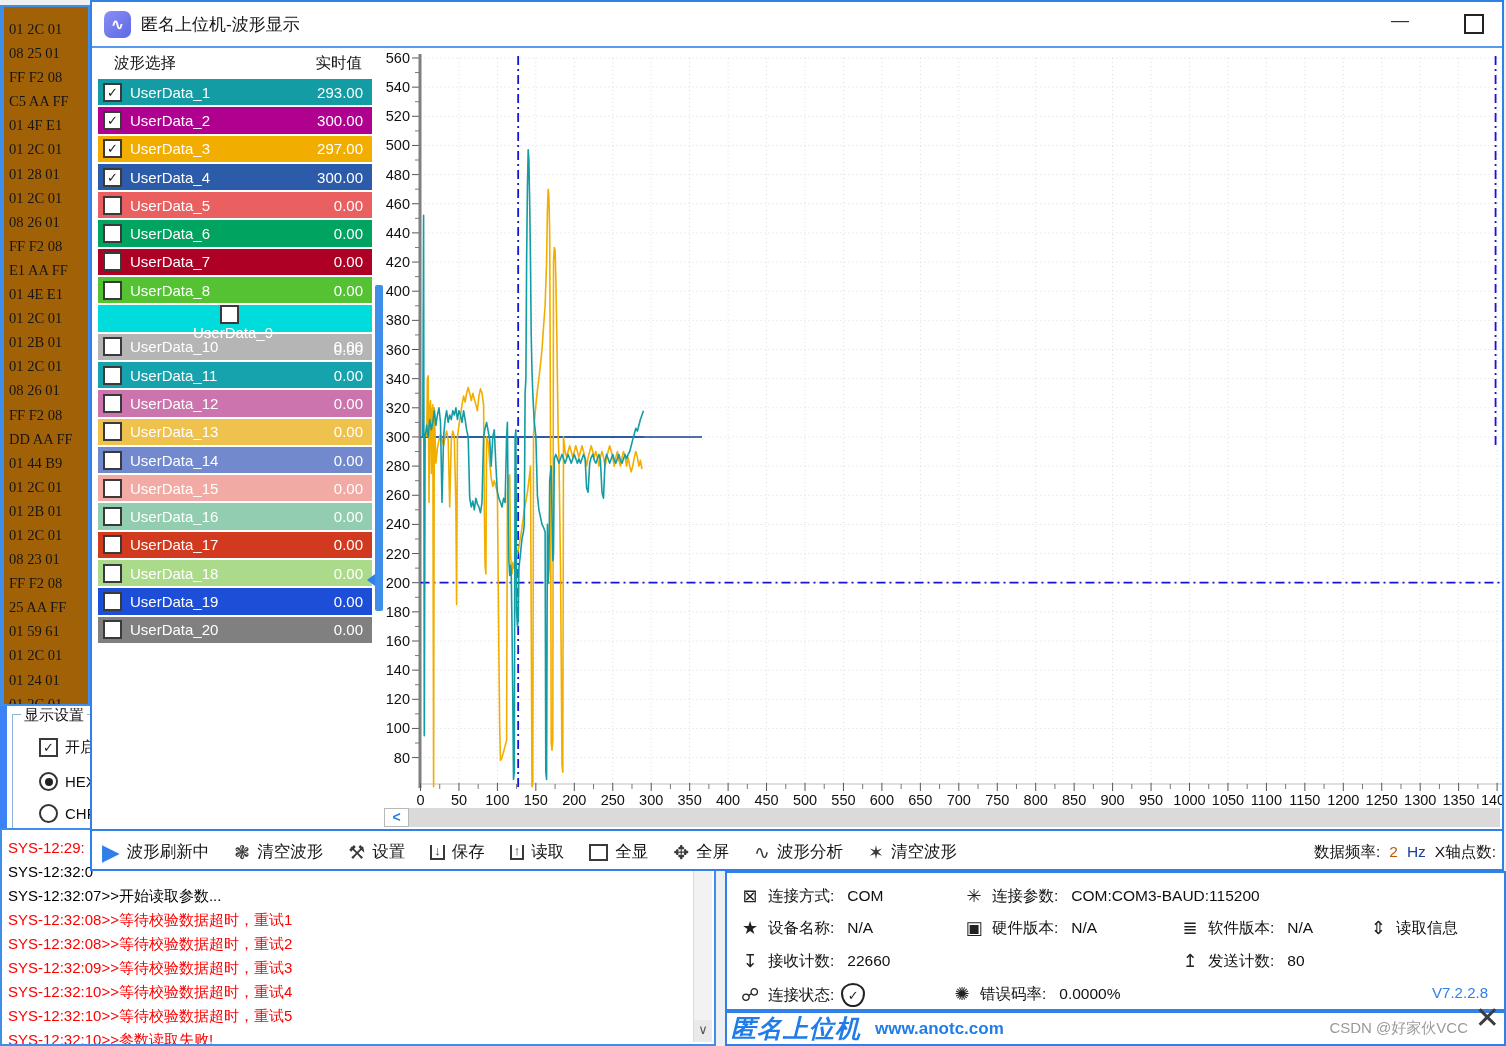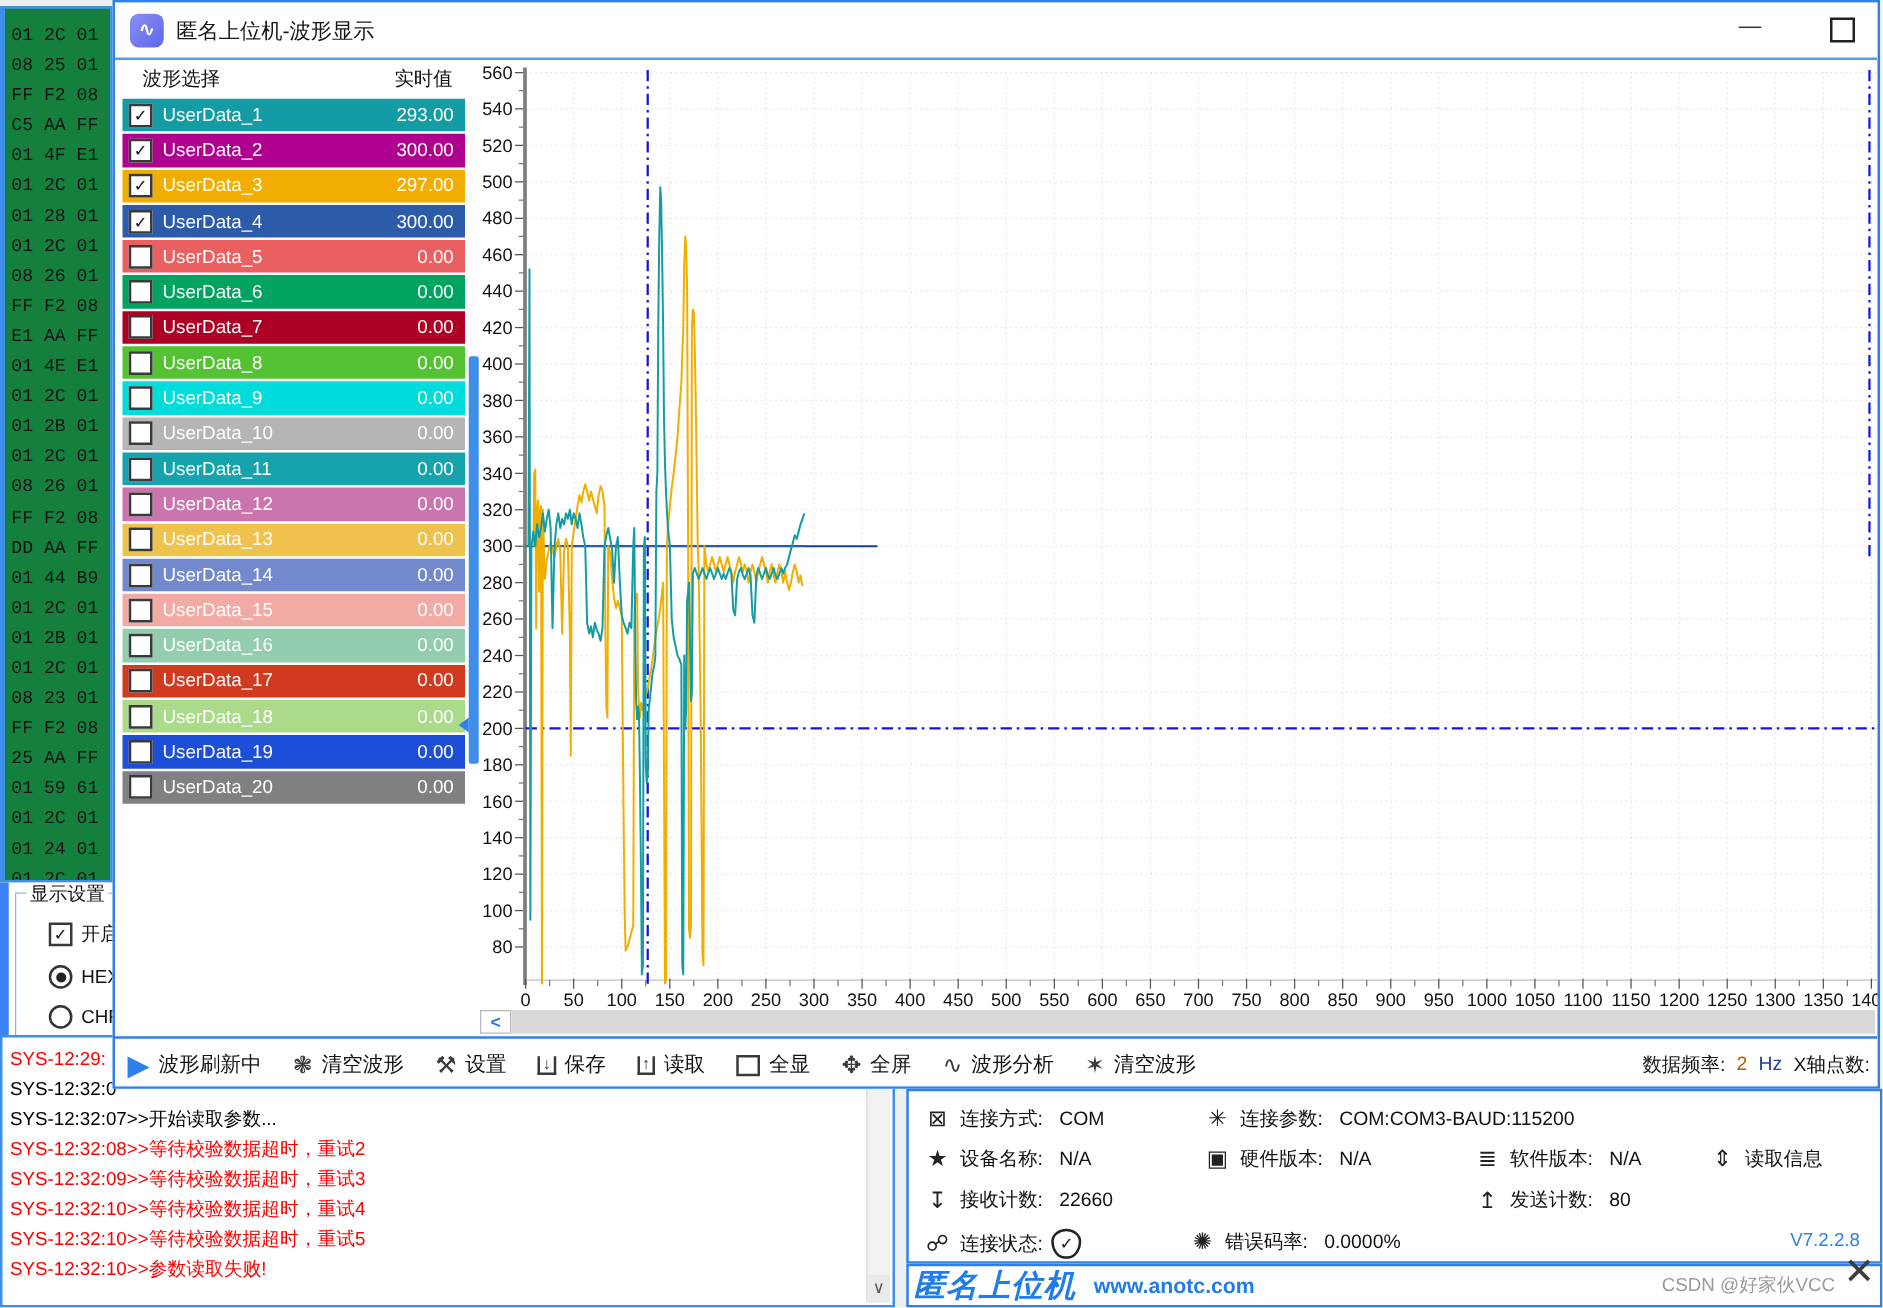--- a/index.html
+++ b/index.html
@@ -1,21 +1,21 @@
 <!DOCTYPE html>
 <html><head>
 <meta charset="utf-8">
 <style>
   html,body{margin:0;padding:0;}
   .screen{position:relative;width:1506px;height:1046px;background:#edeff1;overflow:hidden;
     font-family:"Liberation Sans","DejaVu Sans",sans-serif;}
   
-  .hex-panel{position:absolute;left:0;top:5px;width:90px;height:701px;background:#15803d;
+  .hex-panel{position:absolute;left:0;top:5px;width:90px;height:701px;background:#a16207;
     border:2px solid #3f8fea;border-left-width:4px;box-sizing:border-box;padding:10px 0 0 5px;
-    font-family:Liberation Mono, monospace;font-size:14.5px;line-height:24.1px;color:#151515;overflow:hidden;}
+    font-family:Liberation Serif, serif;font-size:14.5px;line-height:24.1px;color:#151515;overflow:hidden;}
   
   .display-settings{position:absolute;left:0;top:706px;width:95px;height:122px;background:#fff;
     border-left:7px solid #3b82f6;box-sizing:border-box;overflow:hidden;}
   .ds-box{position:absolute;left:5px;top:8px;width:130px;height:130px;border:1px solid #8fb4da;}
   .ds-title{position:absolute;left:14px;top:0px;background:#fff;padding:0 3px;font-size:15px;color:#111;white-space:nowrap;}
   .ds-item{position:absolute;left:32px;display:flex;align-items:center;gap:7px;font-size:15px;color:#111;white-space:nowrap;}
   .cb{width:15px;height:15px;background:#fff;border:2px solid #3a3a3a;display:inline-flex;
     align-items:center;justify-content:center;font-size:13px;font-weight:bold;color:#1a1a1a;line-height:1;flex:none;}
   .radio{width:15px;height:15px;border:2px solid #333;border-radius:50%;background:#fff;position:relative;flex:none;}
   .radio.on::after{content:"";position:absolute;left:3.5px;top:3.5px;width:8px;height:8px;border-radius:50%;background:#222;}
@@ -137,20 +137,21 @@
       <span class="radio"></span>
       <span>CHR</span>
     </div>
   </div>
 
   <div class="log-panel">
     <div id="logLines">
         <div class="log-line" style="color: rgb(254, 0, 0);">SYS-12:29:</div>
         <div class="log-line" style="color: rgb(0, 0, 0);">SYS-12:32:0</div>
         <div class="log-line" style="color: rgb(0, 0, 0);">SYS-12:32:07&gt;&gt;开始读取参数...</div>
+        <div class="log-line" style="color: rgb(254, 0, 0);">SYS-12:32:08&gt;&gt;等待校验数据超时，重试1</div>
         <div class="log-line" style="color: rgb(254, 0, 0);">SYS-12:32:08&gt;&gt;等待校验数据超时，重试2</div>
         <div class="log-line" style="color: rgb(254, 0, 0);">SYS-12:32:09&gt;&gt;等待校验数据超时，重试3</div>
         <div class="log-line" style="color: rgb(254, 0, 0);">SYS-12:32:10&gt;&gt;等待校验数据超时，重试4</div>
         <div class="log-line" style="color: rgb(254, 0, 0);">SYS-12:32:10&gt;&gt;等待校验数据超时，重试5</div>
         <div class="log-line" style="color: rgb(254, 0, 0);">SYS-12:32:10&gt;&gt;参数读取失败!</div>
       </div>
     <div class="log-scroll">
       <div class="log-scroll-btn">∨</div>
     </div>
   </div>
@@ -261,21 +262,21 @@
         <div class="wrow" style="background: rgb(174, 0, 37);">
           <span class="cb"></span>
           <span>UserData_7</span>
           <span class="val">0.00</span>
         </div>
         <div class="wrow" style="background: rgb(85, 194, 52);">
           <span class="cb"></span>
           <span>UserData_8</span>
           <span class="val">0.00</span>
         </div>
-        <div class="wrow" style="background: rgb(0, 219, 219);">
+        <div class="wrow" style="background: rgb(0, 219, 219); flex-direction: column;">
           <span class="cb"></span>
           <span>UserData_9</span>
           <span class="val">0.00</span>
         </div>
         <div class="wrow" style="background: rgb(181, 181, 181);">
           <span class="cb"></span>
           <span>UserData_10</span>
           <span class="val">0.00</span>
         </div>
         <div class="wrow" style="background: rgb(22, 163, 173);">

